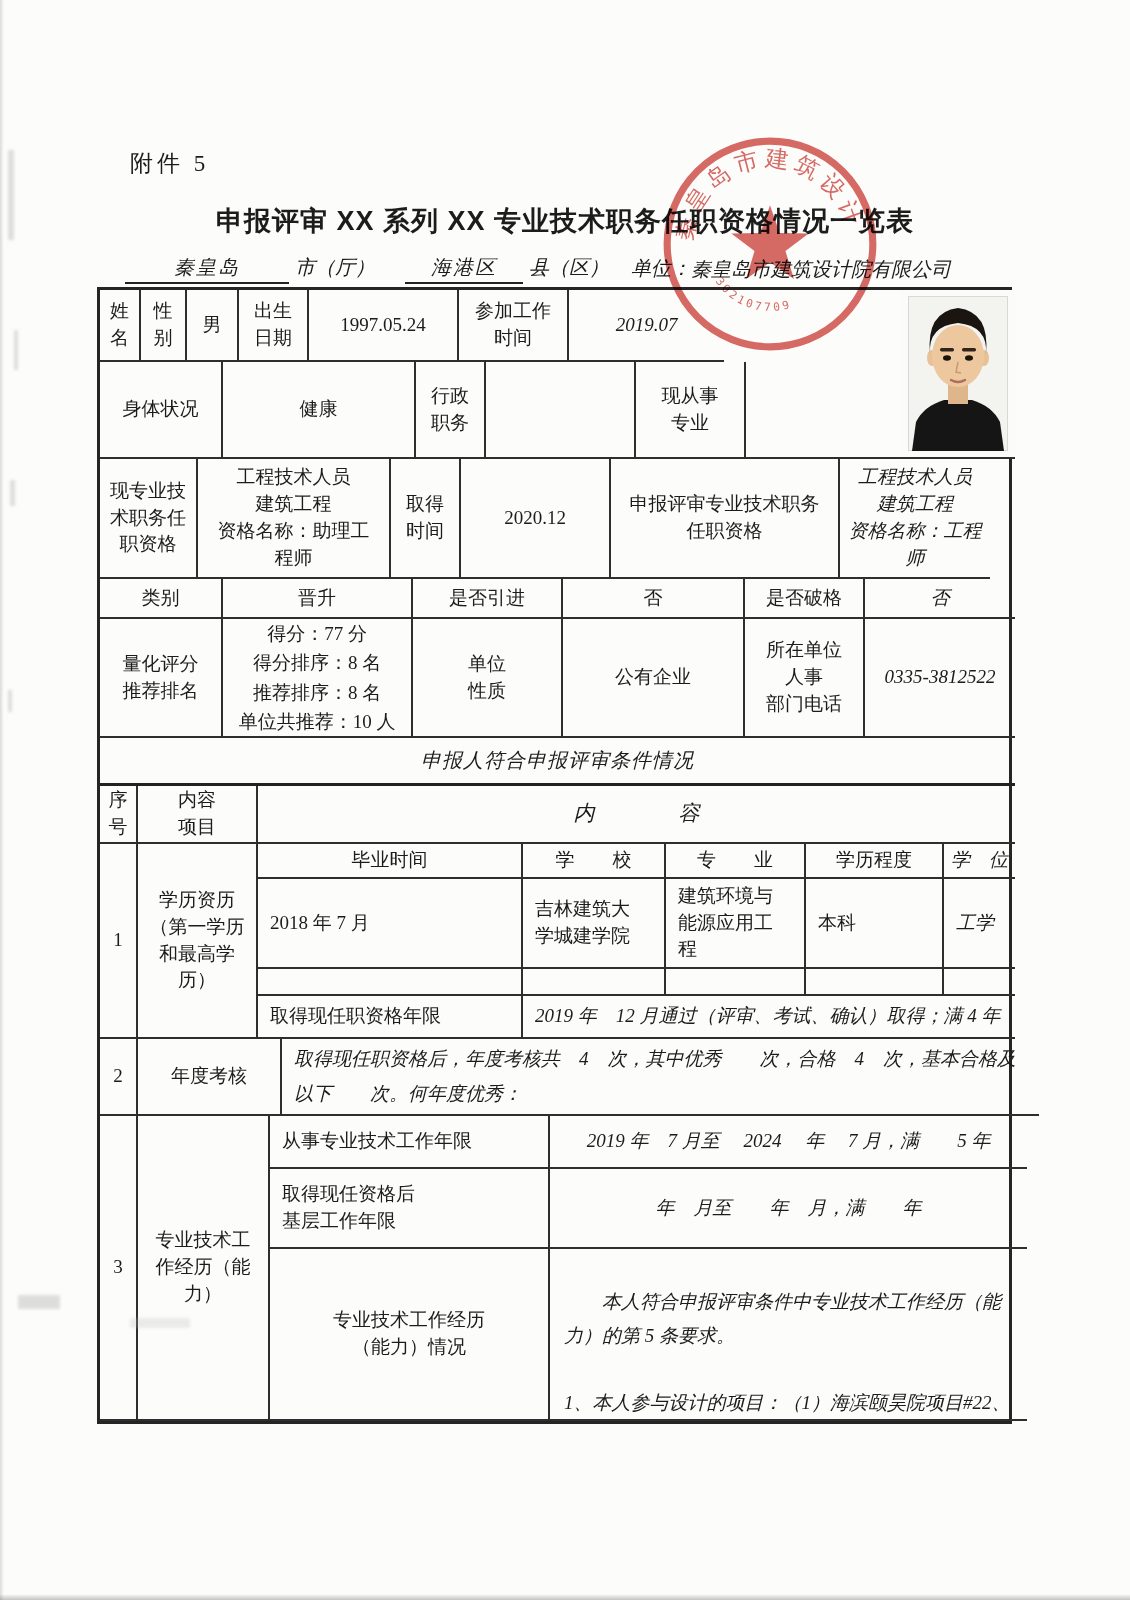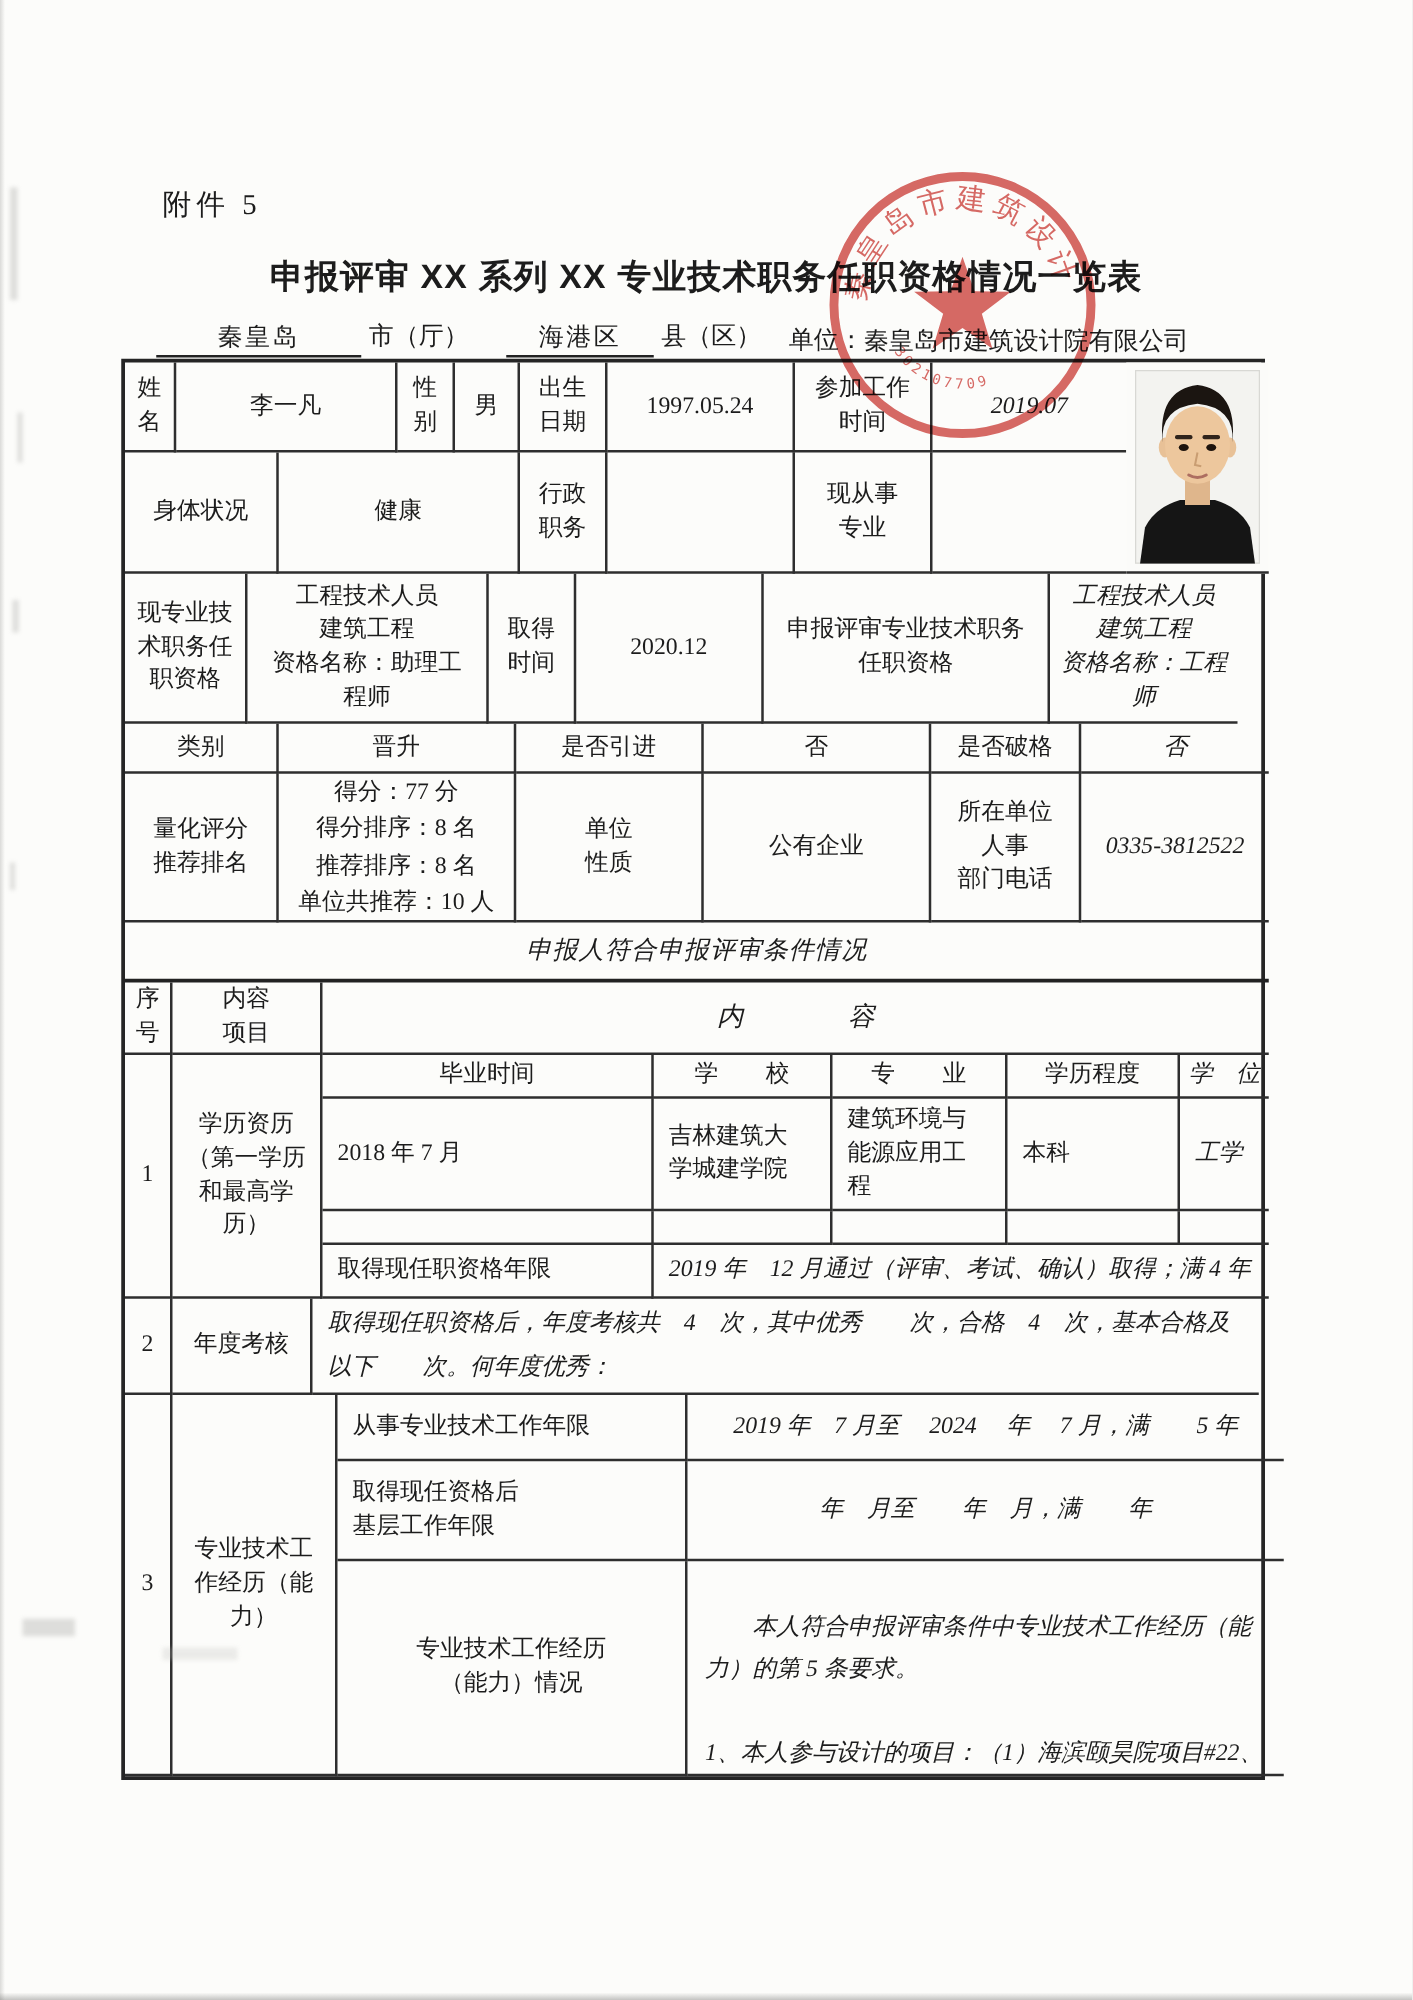--- a/index.html
+++ b/index.html
@@ -20,22 +20,22 @@
   }
   
   .attachment{position:absolute;left:130px;top:148px;font-size:23px;letter-spacing:4px;}
   .doc-title{
     position:absolute;left:0;top:203px;width:1130px;
     text-align:center;font-size:27px;font-weight:bold;letter-spacing:1px;
     font-family:"Liberation Sans","DejaVu Sans",sans-serif;
   }
   .subtitle{
     position:absolute;left:97px;top:252px;width:915px;height:34px;
-    display:flex;align-items:flex-end;justify-content:flex-start;
-    font-size:20px;white-space:nowrap;padding-left:28px;box-sizing:border-box;
+    display:flex;align-items:center;justify-content:flex-start;
+    font-size:20px;white-space:nowrap;padding-left:28px;box-sizing:border-box;font-style:italic;
   }
   .subtitle .blank{
     display:inline-block;border-bottom:2px solid #222;
     text-align:center;letter-spacing:2px;padding-bottom:1px;
   }
   .subtitle .b1{min-width:164px;}
   .subtitle .b2{min-width:118px;margin-left:26px;}
   .subtitle .lbl{margin:0 4px 4px 6px;}
   .subtitle .unit{margin-left:18px;padding-bottom:1px;}
   
@@ -92,21 +92,20 @@
       <span>秦皇岛市建筑设计院有限公司</span>
   </div>
 
   <div class="tbl">
 
     <div class="row" style="height:169px">
       <div class="stack" style="width:801px">
         <div class="row" style="height:72px">
           <div class="c" style="width:41px">姓
 名</div>
-          <div class="c" style="width:177px">李一凡</div>
           <div class="c" style="width:46px">性
 别</div>
           <div class="c" style="width:52px">男</div>
           <div class="c" style="width:70px">出生
 日期</div>
           <div class="c" style="width:150px">1997.05.24</div>
           <div class="c" style="width:110px">参加工作
 时间</div>
           <div class="c last" style="width:155px">2019.07</div>
         </div>
@@ -229,21 +228,21 @@
         </div>
         <div class="row" style="height:43px">
           <div class="c leftal" style="width:265px">取得现任职资格年限</div>
           <div class="c last leftal" style="width:492px">2019 年　12 月通过（评审、考试、确认）取得；满 4 年</div>
         </div>
       </div>
     </div>
 
     <div class="row" style="height:77px">
       <div class="c" style="width:38px">2</div>
-      <div class="c" style="width:112px">年度考核</div>
+      <div class="c" style="width:144px">年度考核</div>
       <div class="c last leftal" style="width:757px;line-height:1.8;padding-right:14px">取得现任职资格后，年度考核共　4　次，其中优秀　　次，合格　4　次，基本合格及以下　　次。何年度优秀：</div>
     </div>
 
     <div class="row" style="height:305px">
       <div class="c" style="width:38px">3</div>
       <div class="c" style="width:132px">专业技术工
 作经历（能
 力）</div>
       <div class="stack" style="width:757px">
         <div class="row" style="height:53px">

